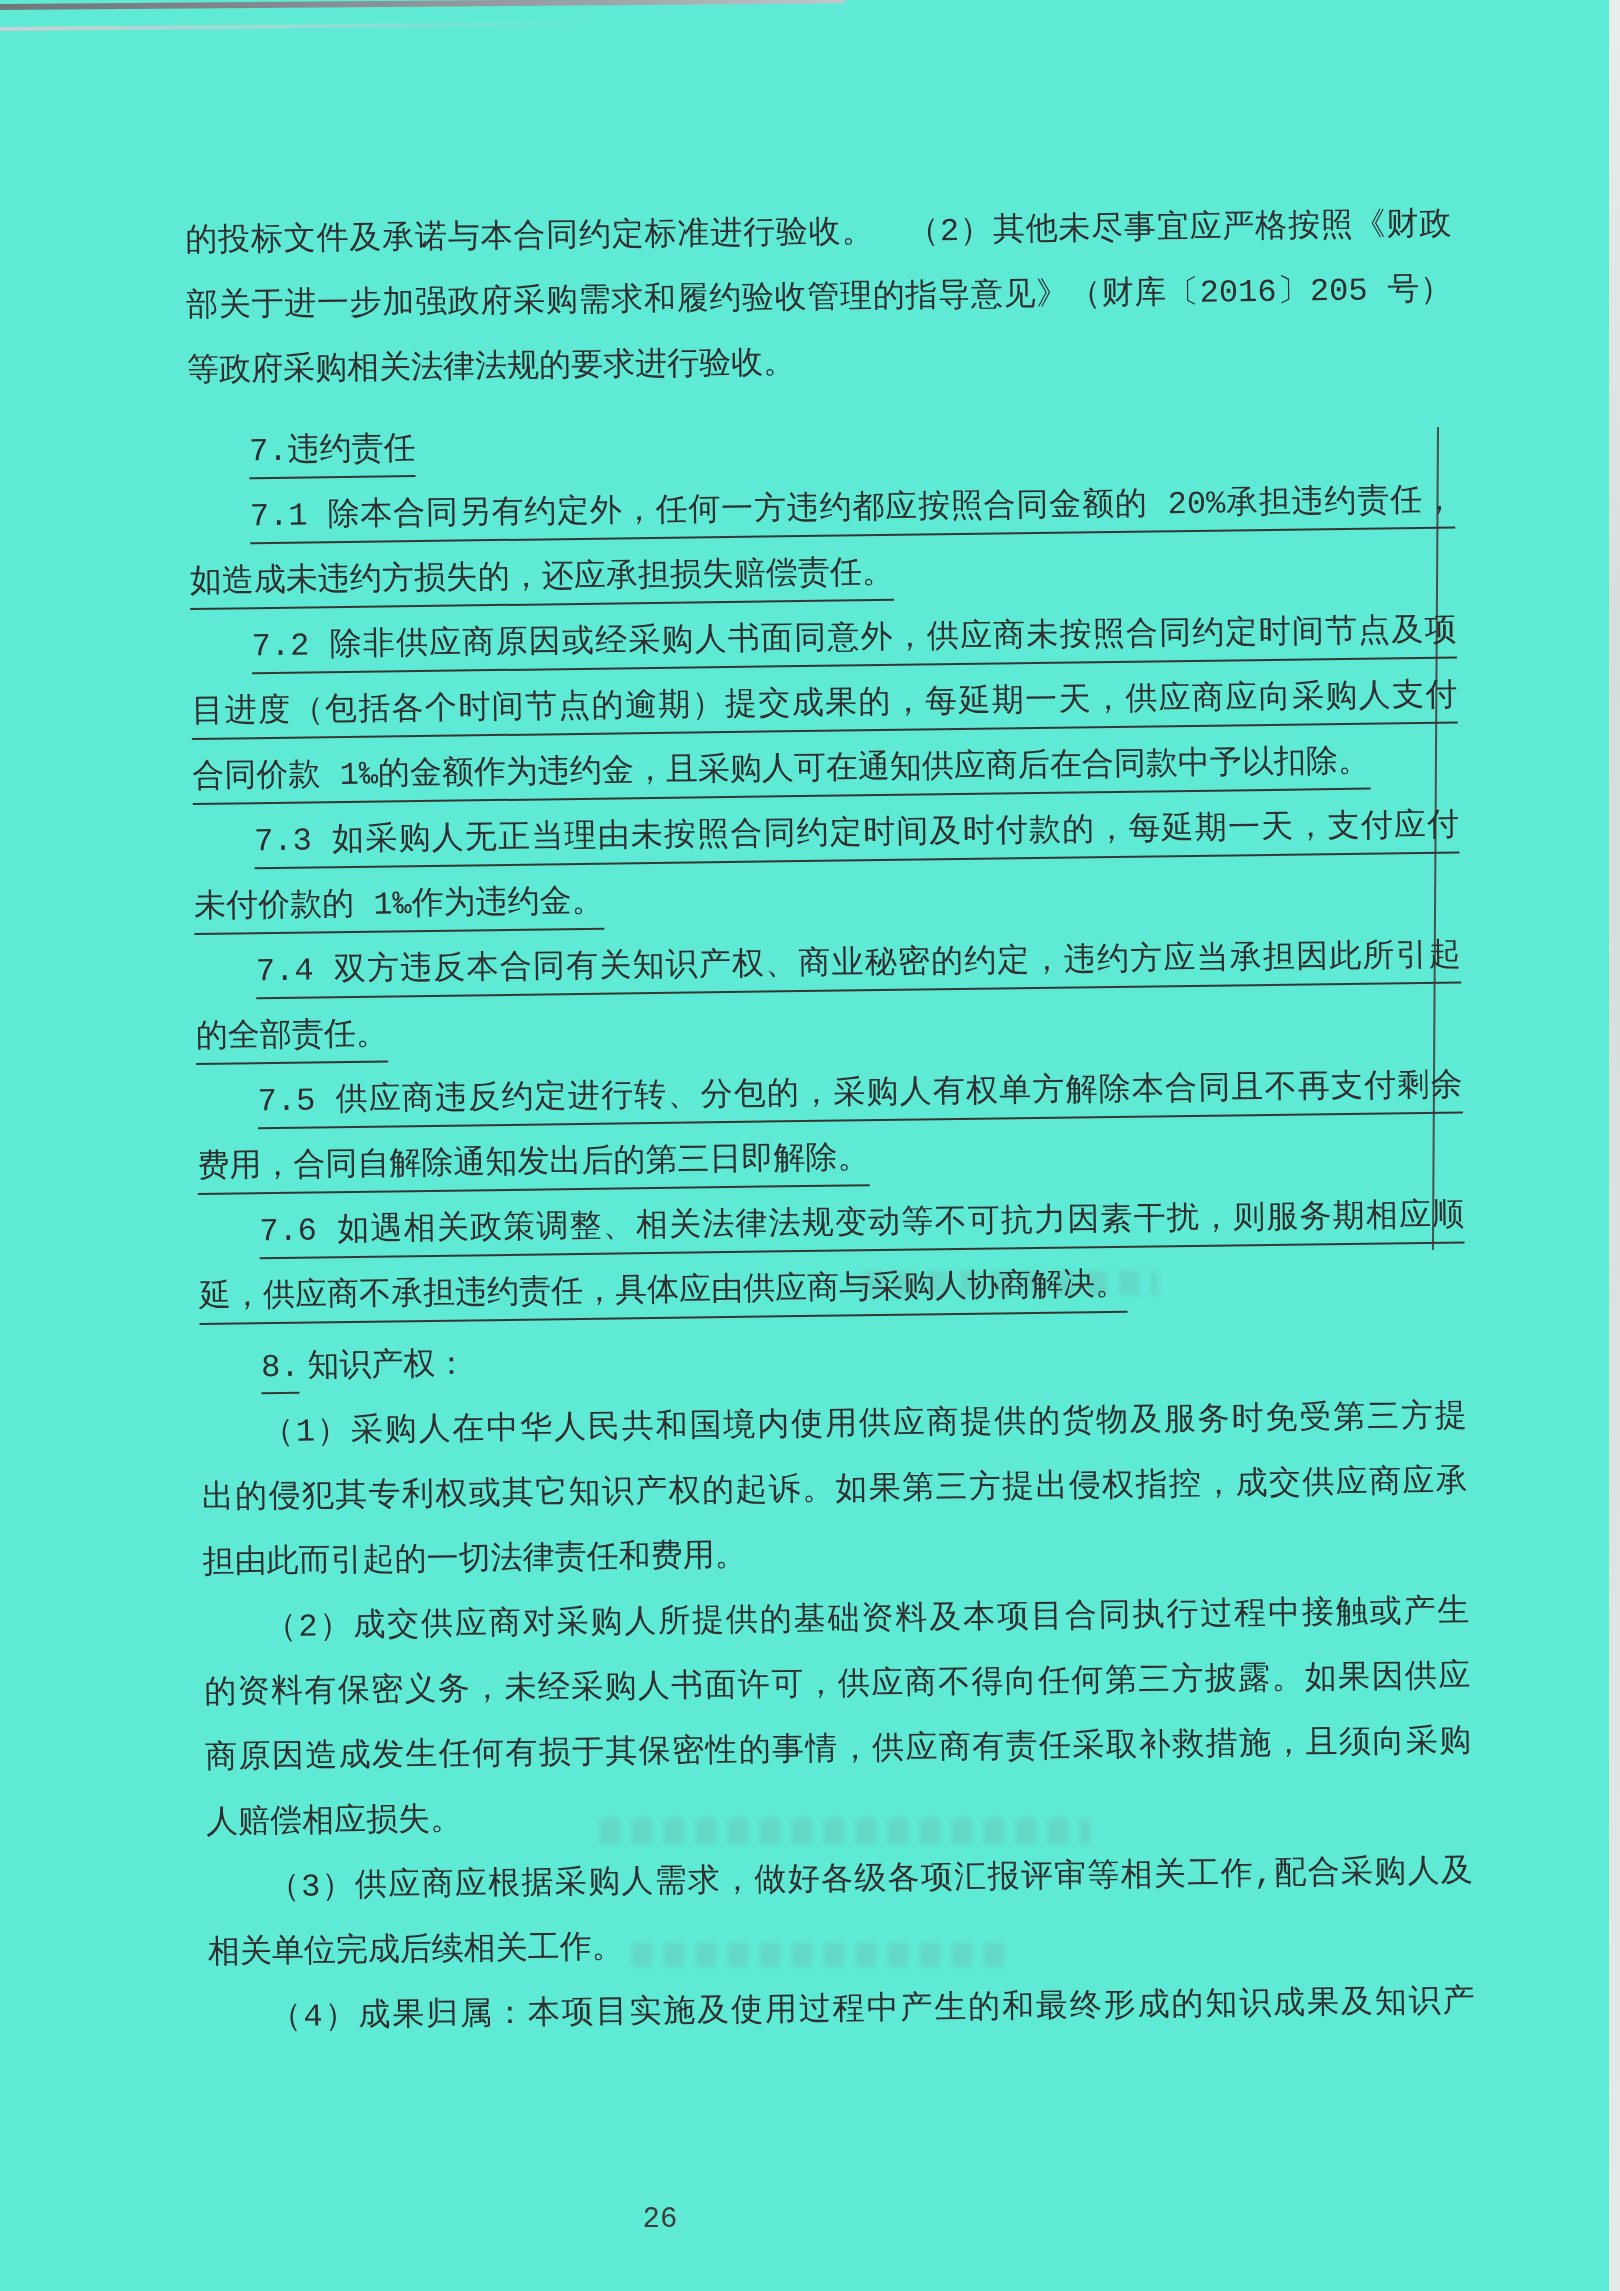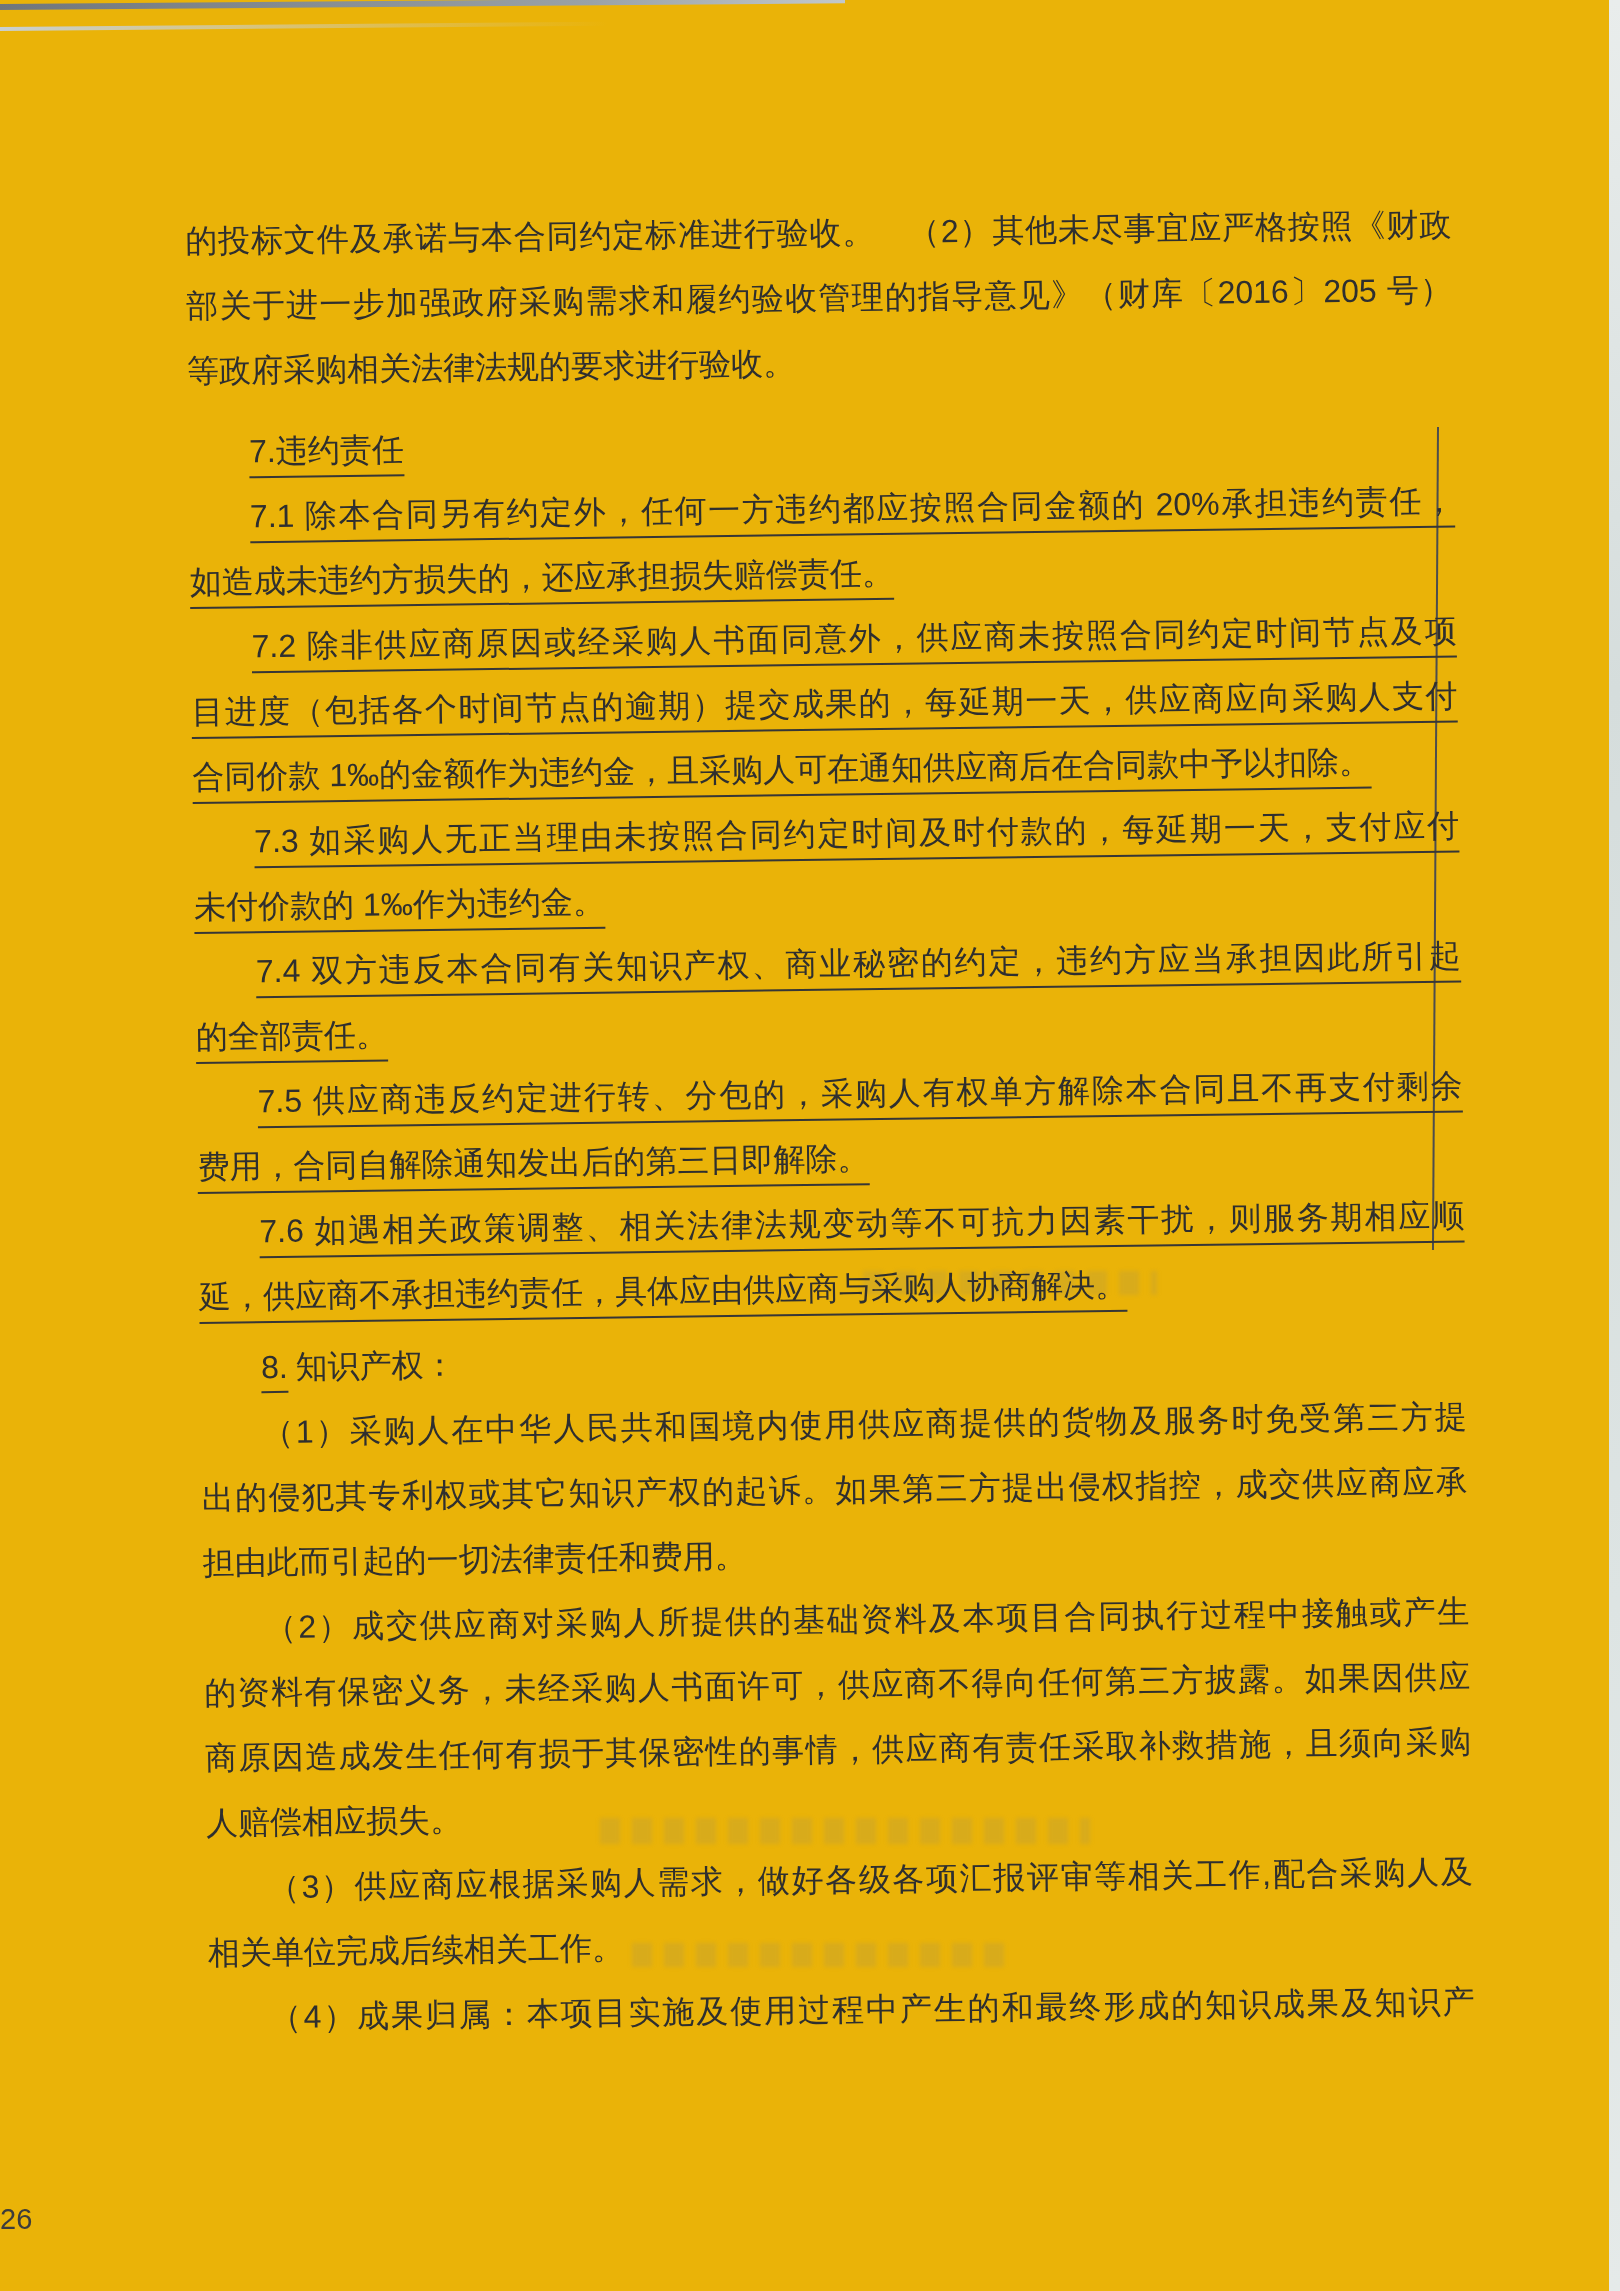--- a/index.html
+++ b/index.html
@@ -1,21 +1,21 @@
 <!DOCTYPE html>
 <html><head>
 <meta charset="utf-8">
 <style>
   html,body{margin:0;padding:0;background:#ffffff;}
   .page{
     position:relative;
     width:1620px;height:2292px;
-    background:#eab308;
+    background:#5eead4;
     overflow:hidden;
-    font-family:Liberation Sans, sans-serif;
+    font-family:Liberation Mono, monospace;
     color:#2f2f2f;
   }
   
   .scan-top-bar{
     position:absolute;left:0;top:3.9px;width:845px;height:5.9px;
     background:linear-gradient(to right,#70767c,#9aa2a6 70%,#c2c8cb);
     transform:rotate(-0.45deg);transform-origin:left center;
   }
   .scan-top-bar2{
     position:absolute;left:0;top:26.5px;width:608px;height:3.9px;
@@ -52,21 +52,21 @@
     text-align:left;
   }
   .line.ind{padding-left:61px;}
   .line.j{text-align:justify;text-align-last:justify;}
   .line.gap-before{margin-top:15.7px;}
   .line.gap-sm{margin-top:5.9px;}
   .u{border-bottom:2px solid #363636;padding-bottom:6.9px;}
   .sec8-title{margin-left:7.8px;}
   .page-number{
     position:absolute;left:0;top:2203px;width:1320px;
-    text-align:left;font-size:29px;color:#3c3c3c;
+    text-align:center;font-size:29px;color:#3c3c3c;
   }
 </style>
 </head>
 <body>
 
 <div class="page">
 
   <div class="scan-top-bar"></div>
   <div class="scan-top-bar2"></div>
   <div class="scan-right-strip"></div>

